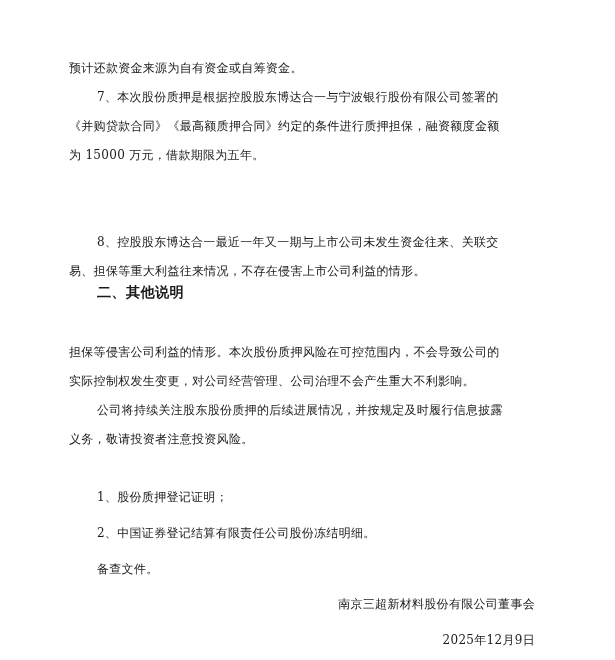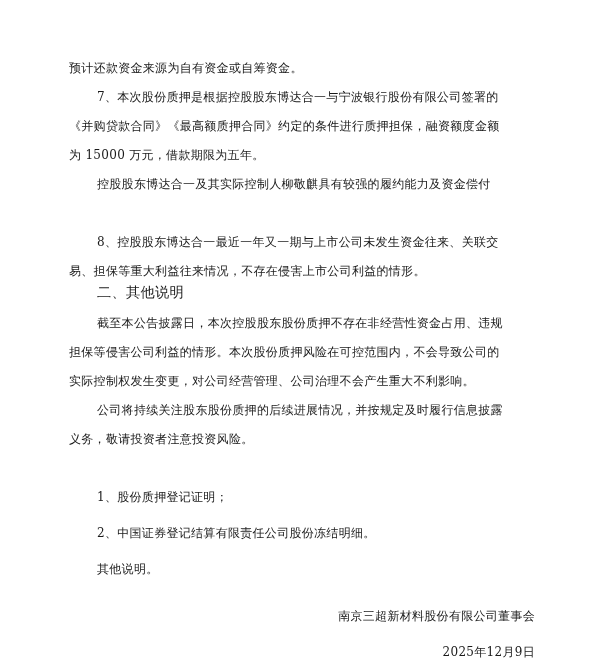--- a/index.html
+++ b/index.html
@@ -2,48 +2,46 @@
 <html><head>
 <meta charset="utf-8">
 <style>
   html, body { margin:0; padding:0; background:#ffffff; }
   body { width:615px; height:660px; position:relative; overflow:hidden;
          font-family:"DejaVu Serif","Liberation Serif",serif; color:#1a1a1a; }
   .page { position:absolute; left:0; top:0; width:615px; height:660px; }
   .line { position:absolute; left:69px; width:480px; font-size:12px; line-height:20px;
           white-space:nowrap; letter-spacing:0.3px; }
   .indent { left:97px; }
-  .head { font-family:"DejaVu Sans","Liberation Sans",sans-serif; font-weight:normal; font-size:14.2px; left:97px; }
-  .right { left:auto; right:80px; text-align:right; width:auto;margin-top:12px; }
+  .head { font-family:"DejaVu Sans","Liberation Sans",sans-serif; font-weight:bold; font-size:14.2px; left:97px; }
+  .right { left:auto; right:80px; text-align:right; width:auto; }
 </style>
 </head>
 <body>
 
 <div class="page">
   <div class="line" style="top:58px">预计还款资金来源为自有资金或自筹资金。</div>
 
   <div class="line indent" style="top:87px">7、本次股份质押是根据控股股东博达合一与宁波银行股份有限公司签署的</div>
   <div class="line" style="top:116px">《并购贷款合同》《最高额质押合同》约定的条件进行质押担保，融资额度金额</div>
   <div class="line" style="top:145px">为 15000 万元，借款期限为五年。</div>
 
-  <div class="line indent" style="top:174px">控股股东博达合一及其实际控制人柳敬麒具有较强的履约能力及资金偿付</div>
 
   <div class="line indent" style="top:232px">8、控股股东博达合一最近一年又一期与上市公司未发生资金往来、关联交</div>
   <div class="line" style="top:261px">易、担保等重大利益往来情况，不存在侵害上市公司利益的情形。</div>
 
   <div class="line head" style="top:282px">二、其他说明</div>
 
-  <div class="line indent" style="top:313px">截至本公告披露日，本次控股股东股份质押不存在非经营性资金占用、违规</div>
   <div class="line" style="top:342px">担保等侵害公司利益的情形。本次股份质押风险在可控范围内，不会导致公司的</div>
   <div class="line" style="top:371px">实际控制权发生变更，对公司经营管理、公司治理不会产生重大不利影响。</div>
 
   <div class="line indent" style="top:400px">公司将持续关注股东股份质押的后续进展情况，并按规定及时履行信息披露</div>
   <div class="line" style="top:429px">义务，敬请投资者注意投资风险。</div>
 
 
   <div class="line indent" style="top:487px">1、股份质押登记证明；</div>
   <div class="line indent" style="top:523px">2、中国证券登记结算有限责任公司股份冻结明细。</div>
 
-  <div class="line indent" style="top:559px">其他说明。</div>
+  <div class="line indent" style="top:559px">备查文件。</div>
 
   <div class="line right" style="top:594px">南京三超新材料股份有限公司董事会</div>
   <div class="line right" style="top:630px">2025年12月9日</div>
 </div>
 
 </body></html>

